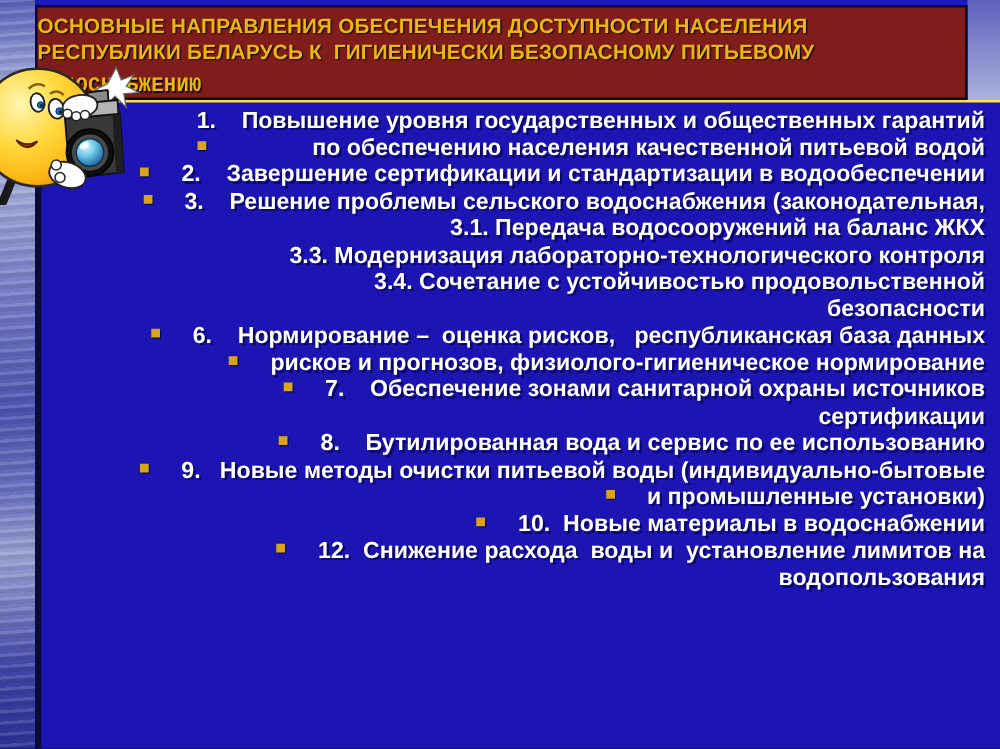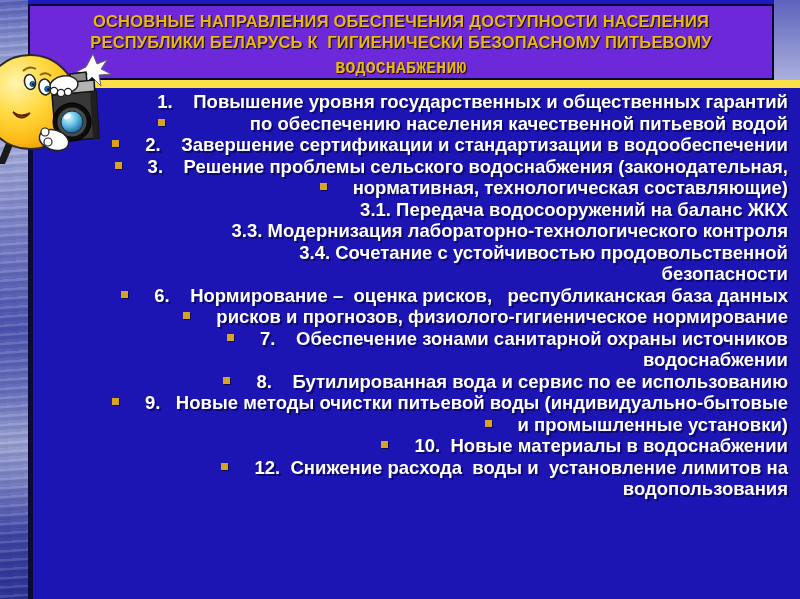--- a/index.html
+++ b/index.html
@@ -23,35 +23,35 @@
       rgba(255,255,255,0.13) 0 2px, rgba(0,0,50,0.08) 3px 6px, transparent 6px 9px);
   }
   .right-strip {
     position:absolute; left:774px; top:0; width:26px; height:80px;
     background:linear-gradient(180deg,#5e62bd 0%, #9ba1d6 80%, #abb1dd 100%);
   }
 
   
   .title-bar {
     position:absolute; left:28px; top:4px; width:746px; height:76px;
-    box-sizing:border-box; background:#6d28d9; border:2px solid #070730;
-    text-align:center; padding-top:5px;
+    box-sizing:border-box; background:#7f1d1d; border:2px solid #070730;
+    padding-top:5px;
   }
   .title-line {
     font-size:16.5px; line-height:21px; letter-spacing:0.2px;
     color:#e9b70d; text-shadow:1px 1px 1px rgba(0,0,0,0.9);
     white-space:pre;
   }
   .title-line.last { margin-top:5px;font-family:Liberation Mono, monospace; }
 
   
   .content-box {
     position:absolute; left:28px; top:80px; width:772px; height:519px;
     box-sizing:border-box; background:#1c15b4;
-    border-left:5px solid #0b0b38; border-top:8px solid #fde047;
+    border-left:5px solid #0b0b38; border-top:2px solid #fde047;
   }
   .lines { position:absolute; top:3px; left:0; right:12px; }
   .line {
     white-space:pre; text-align:right;
     font-size:18.5px; line-height:21.5px; height:21.5px;
     color:#ffffff; text-shadow:2px 2px 0 rgba(0,0,60,0.6);
   }
   .bullet {
     display:inline-block; width:7px; height:7px; background:#d8a41e;
     margin-right:26px; transform:translateY(-4px);
@@ -74,29 +74,28 @@
     <div class="title-line">РЕСПУБЛИКИ БЕЛАРУСЬ К &nbsp;ГИГИЕНИЧЕСКИ БЕЗОПАСНОМУ ПИТЬЕВОМУ</div>
     <div class="title-line last">ВОДОСНАБЖЕНИЮ</div>
   </div>
 
   <div class="content-box">
     <div class="lines">
         <div class="line"><span>1.&nbsp;&nbsp;&nbsp; Повышение уровня государственных и общественных гарантий</span></div>
         <div class="line"><span class="bullet" style="margin-right: 85px;"></span><span>по обеспечению населения качественной питьевой водой</span></div>
         <div class="line"><span class="bullet"></span><span>2.&nbsp;&nbsp;&nbsp; Завершение сертификации и стандартизации в водообеспечении</span></div>
         <div class="line"><span class="bullet"></span><span>3.&nbsp;&nbsp;&nbsp; Решение проблемы сельского водоснабжения (законодательная,</span></div>
-        <div class="line"><span class="bullet"></span><span>нормативная, технологическая составляющие)</span></div>
         <div class="line"><span>3.1. Передача водосооружений на баланс ЖКХ</span></div>
         <div class="line"><span>3.3. Модернизация лабораторно-технологического контроля</span></div>
         <div class="line"><span>3.4. Сочетание с устойчивостью продовольственной</span></div>
         <div class="line"><span>безопасности</span></div>
         <div class="line"><span class="bullet"></span><span>6.&nbsp;&nbsp;&nbsp; Нормирование –&nbsp; оценка рисков, &nbsp; республиканская база данных</span></div>
         <div class="line"><span class="bullet"></span><span>рисков и прогнозов, физиолого-гигиеническое нормирование</span></div>
         <div class="line"><span class="bullet"></span><span>7.&nbsp;&nbsp;&nbsp; Обеспечение зонами санитарной охраны источников</span></div>
-        <div class="line"><span>водоснабжении</span></div>
+        <div class="line"><span>сертификации</span></div>
         <div class="line"><span class="bullet"></span><span>8.&nbsp;&nbsp;&nbsp; Бутилированная вода и сервис по ее использованию</span></div>
         <div class="line"><span class="bullet"></span><span>9.&nbsp;&nbsp; Новые методы очистки питьевой воды (индивидуально-бытовые</span></div>
         <div class="line"><span class="bullet"></span><span>и промышленные установки)</span></div>
         <div class="line"><span class="bullet"></span><span>10.&nbsp; Новые материалы в водоснабжении</span></div>
         <div class="line"><span class="bullet"></span><span>12.&nbsp; Снижение расхода &nbsp;воды и &nbsp;установление лимитов на</span></div>
         <div class="line"><span>водопользования</span></div>
       </div>
   </div>
 
   <svg class="clipart" viewBox="0 0 112 114" xmlns="http://www.w3.org/2000/svg">

